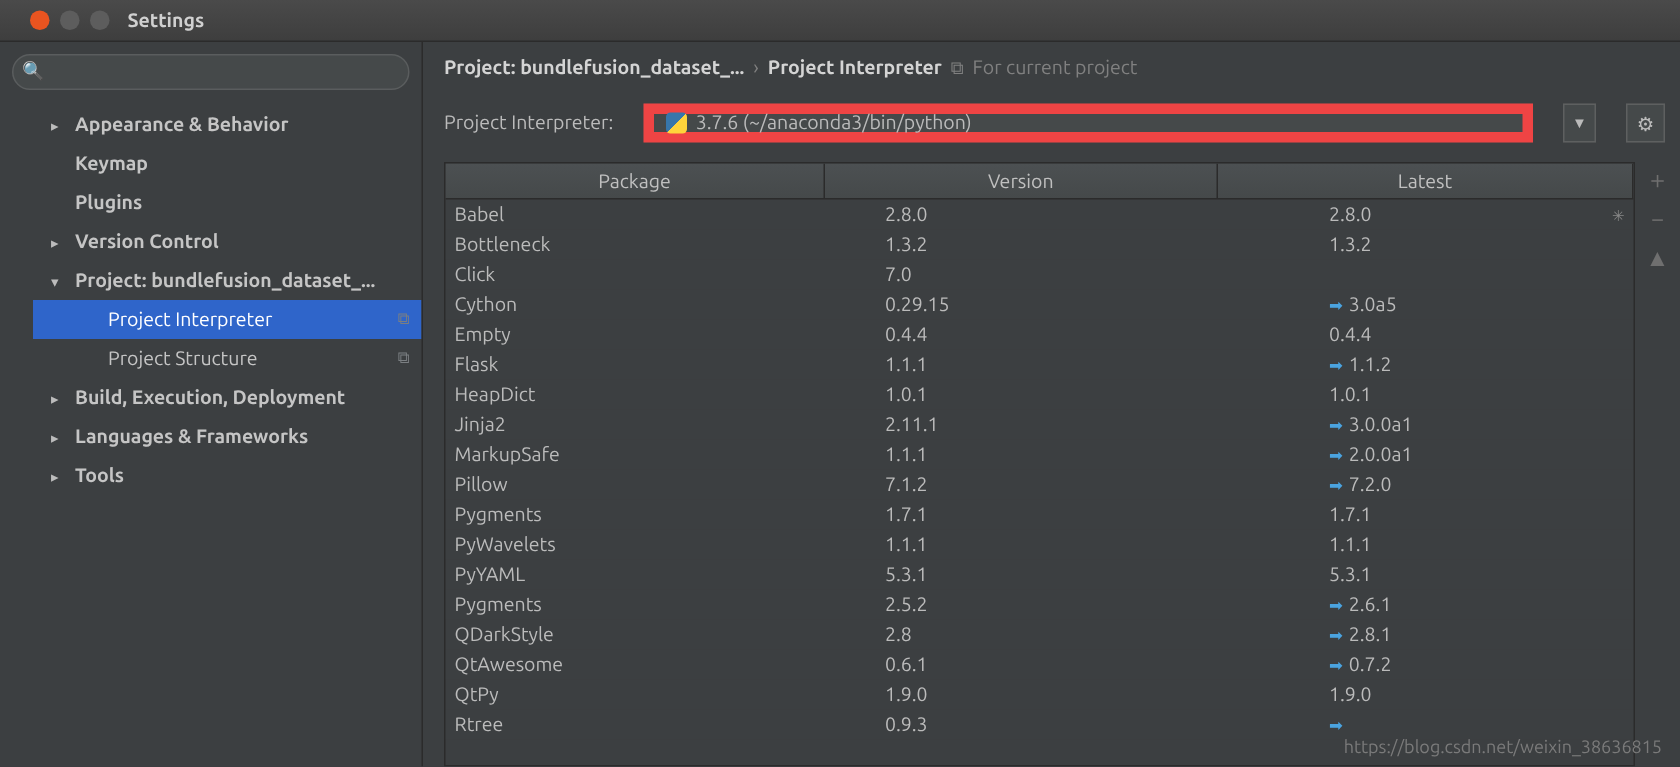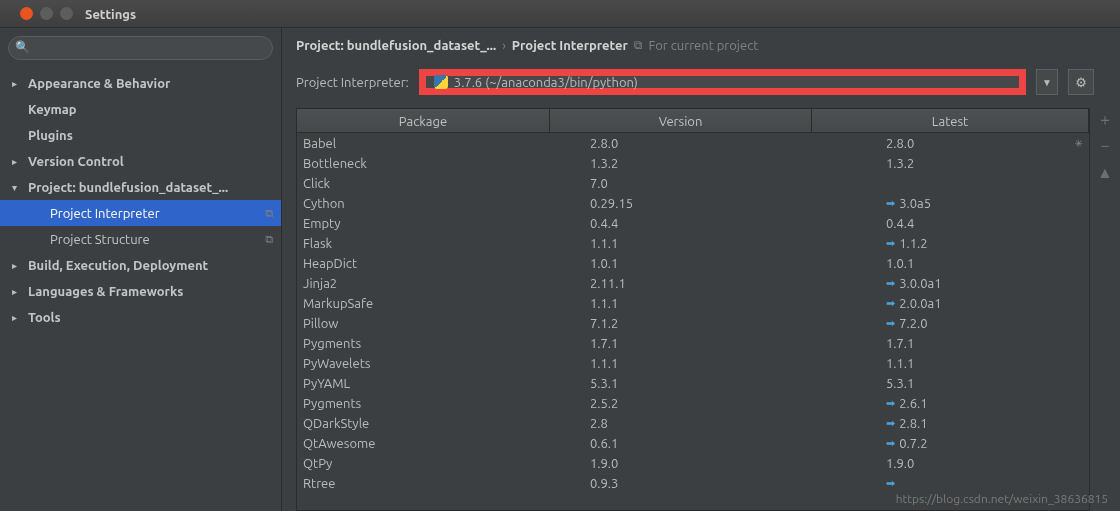--- a/index.html
+++ b/index.html
@@ -14,40 +14,40 @@
 .titlebar .title { color: #d0d0d0; font-weight: bold; }
 
 .body { display: flex; height: calc(100% - 28px); }
 
 .sidebar { width: 282px; background: #3c3f41; border-right: 1px solid #2b2b2b; display: flex; flex-direction: column; }
 .search-wrap { padding: 8px 8px 8px 8px; }
 .search { width: 100%; height: 24px; background: #45494a; border: 1px solid #5a5d5e; border-radius: 12px; color: #bbb; padding: 0 8px 0 26px; outline: none; }
 .search-wrap { position: relative; }
 .search-icon { position: absolute; left: 15px; top: 12px; color: #888; font-size: 12px; }
 
-.tree { padding-top: 2px; overflow-y: auto; }
+.tree { padding-top: 2px; overflow-y: auto; padding-left: 22px; }
 .tree-item { display: flex; align-items: center; height: 26px; padding-left: 12px; cursor: pointer; color: #c5c5c5; }
 .tree-item .arrow { width: 12px; font-size: 10px; color: #bcbcbc; }
 .tree-item.level2 { padding-left: 34px; }
 .tree-item.expanded .arrow::before { content: "▾"; }
 .tree-item.collapsed .arrow::before { content: "▸"; }
 .tree-item.noarrow .arrow::before { content: ""; }
 .tree-item.selected { background: #2f65ca; color: #ffffff; }
 .tree-item .label { margin-left: 4px; white-space: nowrap; overflow: hidden; text-overflow: ellipsis; flex: 1; }
 .tree-item .badge { margin-right: 8px; color: #7b7f82; font-size: 11px; }
 .tree-item.bold .label { font-weight: bold; }
 
 .main { flex: 1; display: flex; flex-direction: column; background: #3c3f41; }
 .breadcrumb { height: 34px; display: flex; align-items: center; padding: 0 14px; color: #bbbbbb; gap: 6px; }
 .breadcrumb .strong { color: #d4d4d4; font-weight: bold; }
 .breadcrumb .muted { color: #808080; }
 .breadcrumb .sep { color: #808080; }
 .breadcrumb .link-icon { color: #808080; font-size: 12px; }
 
-.interp-row { height: 40px; display: flex; align-items: center; padding: 0 26px 0 14px; gap: 10px; }
+.interp-row { height: 40px; display: flex; align-items: center; padding: 0 10px 0 14px; gap: 20px; }
 .interp-row .lbl { color: #bbbbbb; }
 .interp-select { flex: 1; height: 26px; background: #45494a; border: 7px solid #ef4444; display: flex; align-items: center; padding: 0 8px; color: #bbbbbb; gap: 6px; }
 .py-icon { width: 14px; height: 14px; display:inline-block; background: linear-gradient(135deg,#3776ab 50%,#ffd43b 50%); border-radius: 3px; }
 .select-drop { width: 22px; height: 26px; background: #45494a; border: 1px solid #5e6060; display:flex; align-items:center; justify-content:center; color:#bbb; cursor:pointer; font-size:10px;}
 .gear-btn { width: 26px; height: 26px; background: #45494a; border: 1px solid #5e6060; display:flex; align-items:center; justify-content:center; color:#bbb; cursor:pointer; }
 
 .table-wrap { flex: 1; display: flex; padding: 6px 0 0 14px; overflow: hidden; }
 .table { flex: 1; background: #3c3f41; border: 1px solid #2b2b2b; display: flex; flex-direction: column; overflow: hidden; }
 .thead { display: flex; background: linear-gradient(#4c5052,#45494a); height: 24px; border-bottom: 1px solid #2b2b2b; }
 .th { display:flex; align-items:center; justify-content:center; color:#c0c0c0; border-right:1px solid #2b2b2b; }

